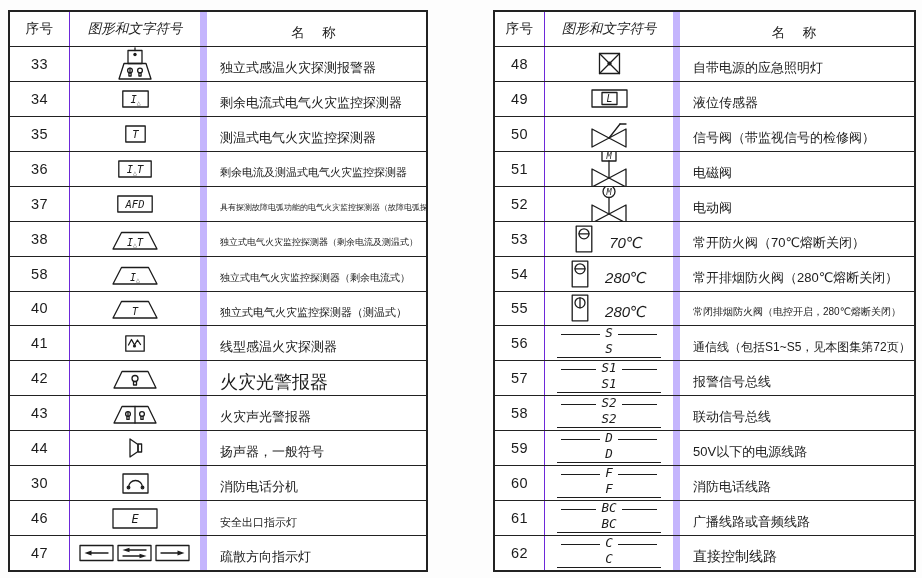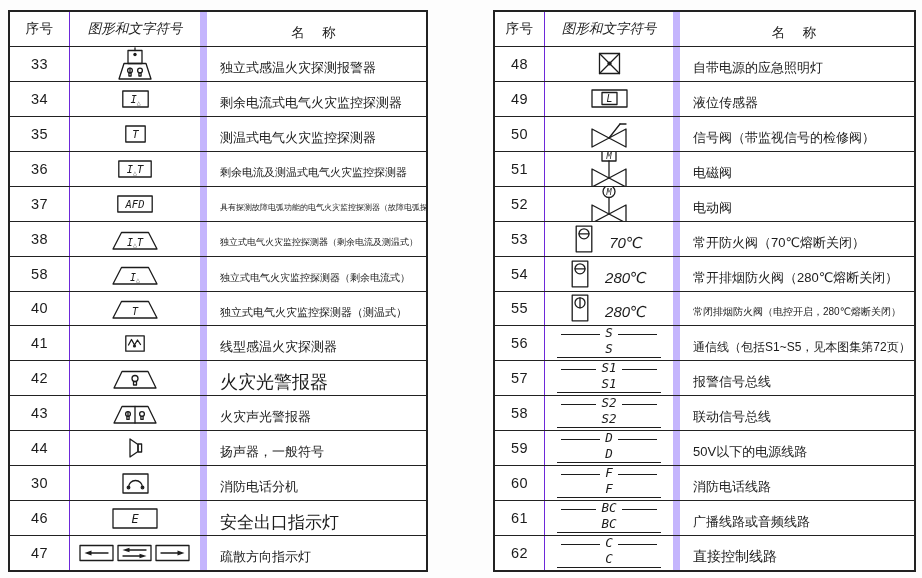--- a/index.html
+++ b/index.html
@@ -224,21 +224,21 @@
         <div class="c-name" style="font-size: 13px;">消防电话分机</div>
       </div>
       <div class="trow">
         <div class="c-no">46</div>
         <div class="c-sym">
           <svg width="46" height="21" viewBox="0 0 46 21">
       <rect x="1" y="1" width="44" height="19" stroke="#1c1c1c" stroke-width="1.3" fill="none" stroke-linecap="round" stroke-linejoin="round"></rect>
             <text x="23" y="15" text-anchor="middle" font-size="12" font-family="DejaVu Sans Mono, monospace" fill="#1c1c1c" stroke="none">E</text>
           </svg>
         </div>
-        <div class="c-name" style="font-size: 17px;">安全出口指示灯</div>
+        <div class="c-name" style="font-size: 11px;">安全出口指示灯</div>
       </div>
       <div class="trow">
         <div class="c-no">47</div>
         <div class="c-sym">
           <svg width="112" height="18" viewBox="0 0 112 18">
       <rect x="1" y="1.5" width="33" height="15" stroke="#1c1c1c" stroke-width="1.3" fill="none" stroke-linecap="round" stroke-linejoin="round"></rect>
       <line x1="29" y1="9" x2="10" y2="9" stroke="#1c1c1c" stroke-width="1.3" fill="none" stroke-linecap="round" stroke-linejoin="round"></line>
             <polygon points="5.5,9 12.5,6.6 12.5,11.4" fill="#1c1c1c" stroke="none"></polygon>
       <rect x="39" y="1.5" width="33" height="15" stroke="#1c1c1c" stroke-width="1.3" fill="none" stroke-linecap="round" stroke-linejoin="round"></rect>
       <line x1="67" y1="6" x2="48" y2="6" stroke="#1c1c1c" stroke-width="1.3" fill="none" stroke-linecap="round" stroke-linejoin="round"></line>

